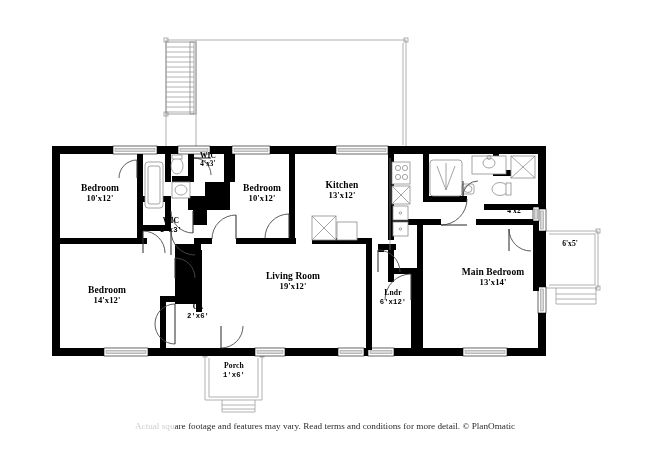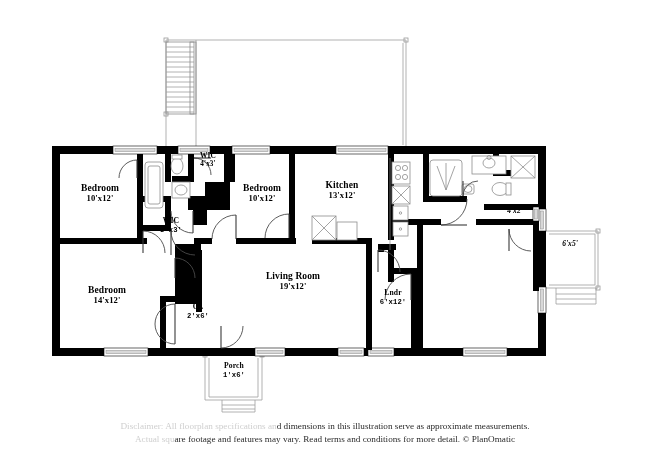--- a/index.html
+++ b/index.html
@@ -59,21 +59,20 @@
   .room-label.tiny .rl-name  { font-size: 7.4px; }
   .room-label.tiny .rl-dim   { font-size: 7.2px; }
   .dim-only {
     position: absolute;
     font-family: "Liberation Serif", "DejaVu Serif", serif;
     font-weight: bold;
     font-size: 7.6px;
     color: #000;
     white-space: nowrap;
     text-align: center;
-    font-style: italic;
   }
 
   #disclaimer {
     position: absolute;
     left: 0;
     top: 420px;
     width: 650px;
     text-align: center;
     font-family: "Liberation Serif", "DejaVu Serif", serif;
     font-size: 9.2px;
@@ -378,20 +377,24 @@
   <div class="room-label" style="left:302px; top:180px; width:80px;">
     <span class="rl-name">Kitchen</span>
     <span class="rl-dim">13'x12'</span>
   </div>
 
   <div class="room-label" style="left:256px; top:272px; width:74px;text-align:center;">
     <span class="rl-name" style="white-space:normal; line-height:1.05;">Living Room</span>
     <span class="rl-dim">19'x12'</span>
   </div>
 
+  <div class="room-label" style="left:450px; top:268px; width:86px;">
+    <span class="rl-name" style="white-space:normal; line-height:1.05;">Main Bedroom</span>
+    <span class="rl-dim">13'x14'</span>
+  </div>
 
   <div class="room-label small" style="left:372px; top:289px; width:42px;">
     <span class="rl-name">Lndr</span>
     <span class="rl-dim">6'x12'</span>
   </div>
 
   <div class="room-label small" style="left:145px; top:217px; width:52px;">
     <span class="rl-name">WIC</span>
     <span class="rl-dim">8'x3'</span>
   </div>
@@ -410,20 +413,17 @@
     <span class="rl-name">Porch</span>
     <span class="rl-dim">1'x6'</span>
   </div>
 
   <div class="dim-only" style="left:497px; top:206px; width:36px;">4'x2'</div>
 
   <div class="dim-only" style="left:552px; top:239px; width:36px;">6'x5'</div>
 
   <div id="disclaimer">
     <span class="line">
-      <span class="faded">Disclaimer: All floorplan specifications an</span><span>d dimensions in this illustration serve as approximate measurements.</span>
-    </span>
-    <span class="line">
       <span class="faded">Actual squ</span><span>are footage and features may vary. Read terms and conditions for more detail. © PlanOmatic</span>
     </span>
   </div>
 
 </div>
 
 </body></html>

